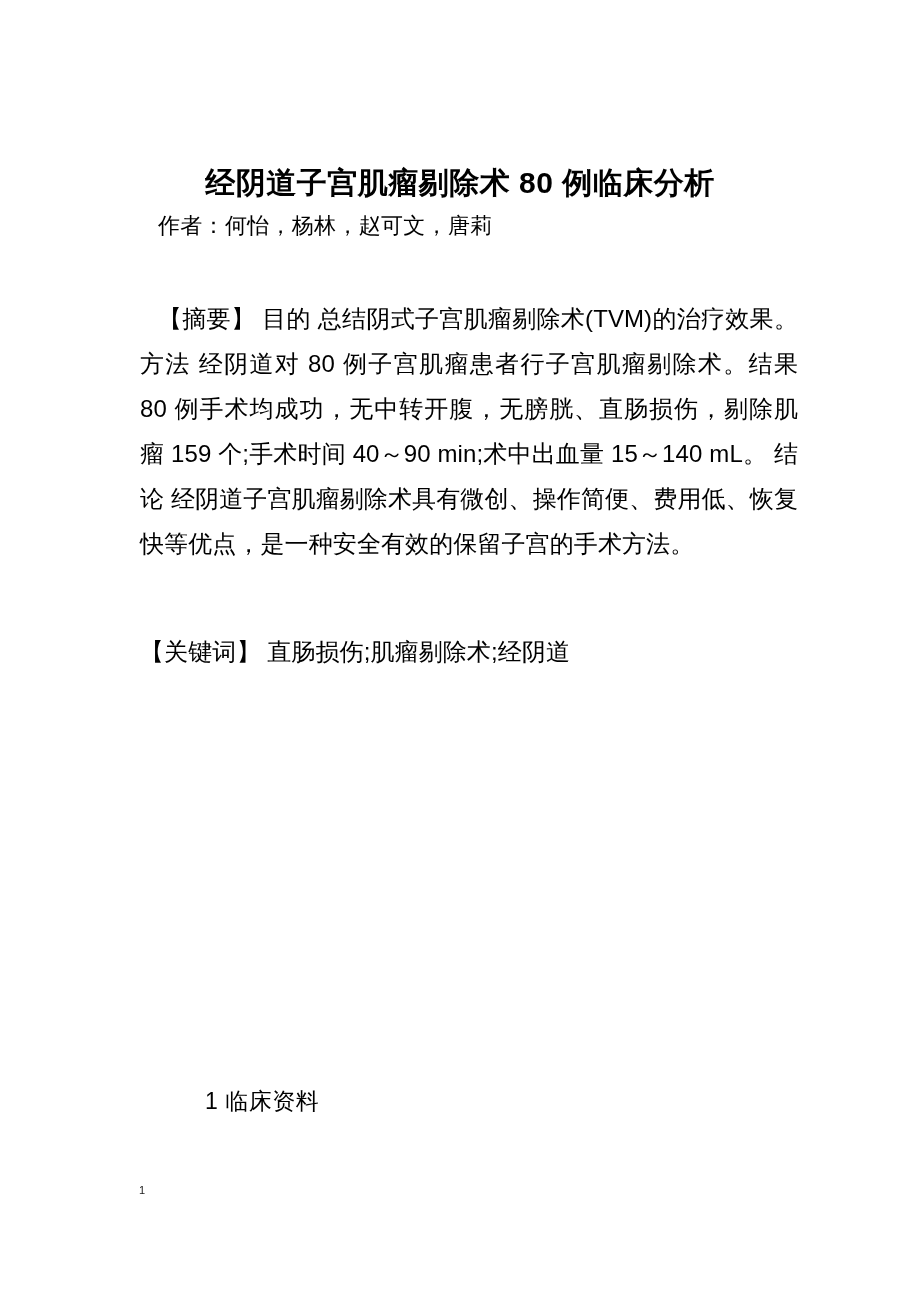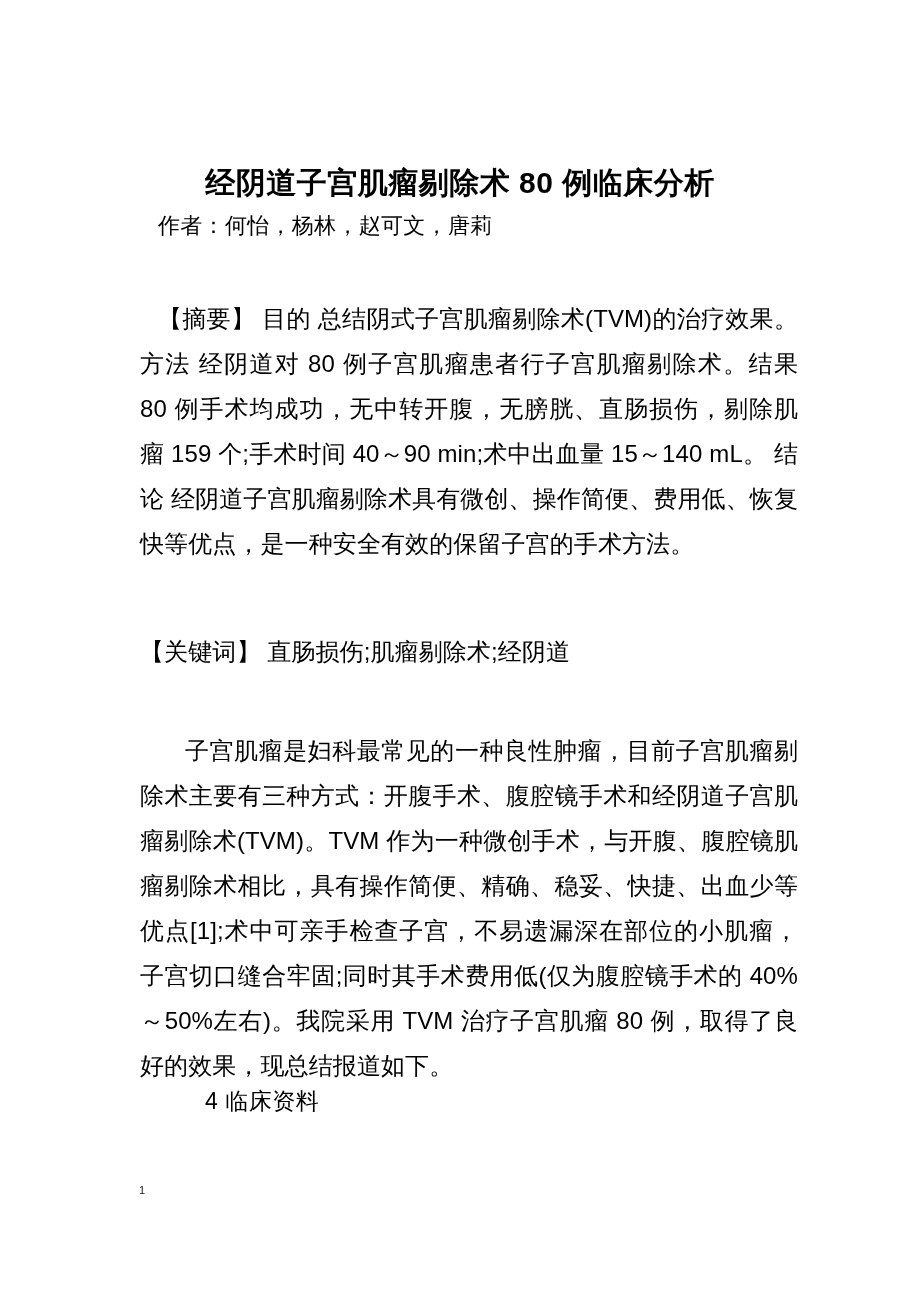--- a/index.html
+++ b/index.html
@@ -104,19 +104,18 @@
 <div class="page">
 
   <h1 class="doc-title">经阴道子宫肌瘤剔除术 80 例临床分析</h1>
 
   <div class="author-line">作者：何怡，杨林，赵可文，唐莉</div>
 
   <div class="text-block abstract">【摘要】 目的 总结阴式子宫肌瘤剔除术(TVM)的治疗效果。 方法 经阴道对 80 例子宫肌瘤患者行子宫肌瘤剔除术。结果 80 例手术均成功，无中转开腹，无膀胱、直肠损伤，剔除肌瘤 159 个;手术时间 40～90 min;术中出血量 15～140 mL。 结论 经阴道子宫肌瘤剔除术具有微创、操作简便、费用低、恢复快等优点，是一种安全有效的保留子宫的手术方法。</div>
 
   <div class="text-block keywords">【关键词】 直肠损伤;肌瘤剔除术;经阴道</div>
 
-  <div class="text-block body-para">子宫肌瘤是妇科最常见的一种良性肿瘤，目前子宫肌瘤剔除术主要有三种方式：开腹手术、腹腔镜手术和经阴道子宫肌瘤剔除术(TVM)。TVM 作为一种微创手术，与开腹、腹腔镜肌瘤剔除术相比，具有操作简便、精确、稳妥、快捷、出血少等优点[1];术中可亲手检查子宫，不易遗漏深在部位的小肌瘤，子宫切口缝合牢固;同时其手术费用低(仅为腹腔镜手术的 40%～50%左右)。我院采用 TVM 治疗子宫肌瘤 80 例，取得了良好的效果，现总结报道如下。</div>
 
-  <div class="section-heading">4 临床资料</div>
+  <div class="section-heading">1 临床资料</div>
 
   <div class="page-number">1</div>
 
 </div>
 
 </body></html>

